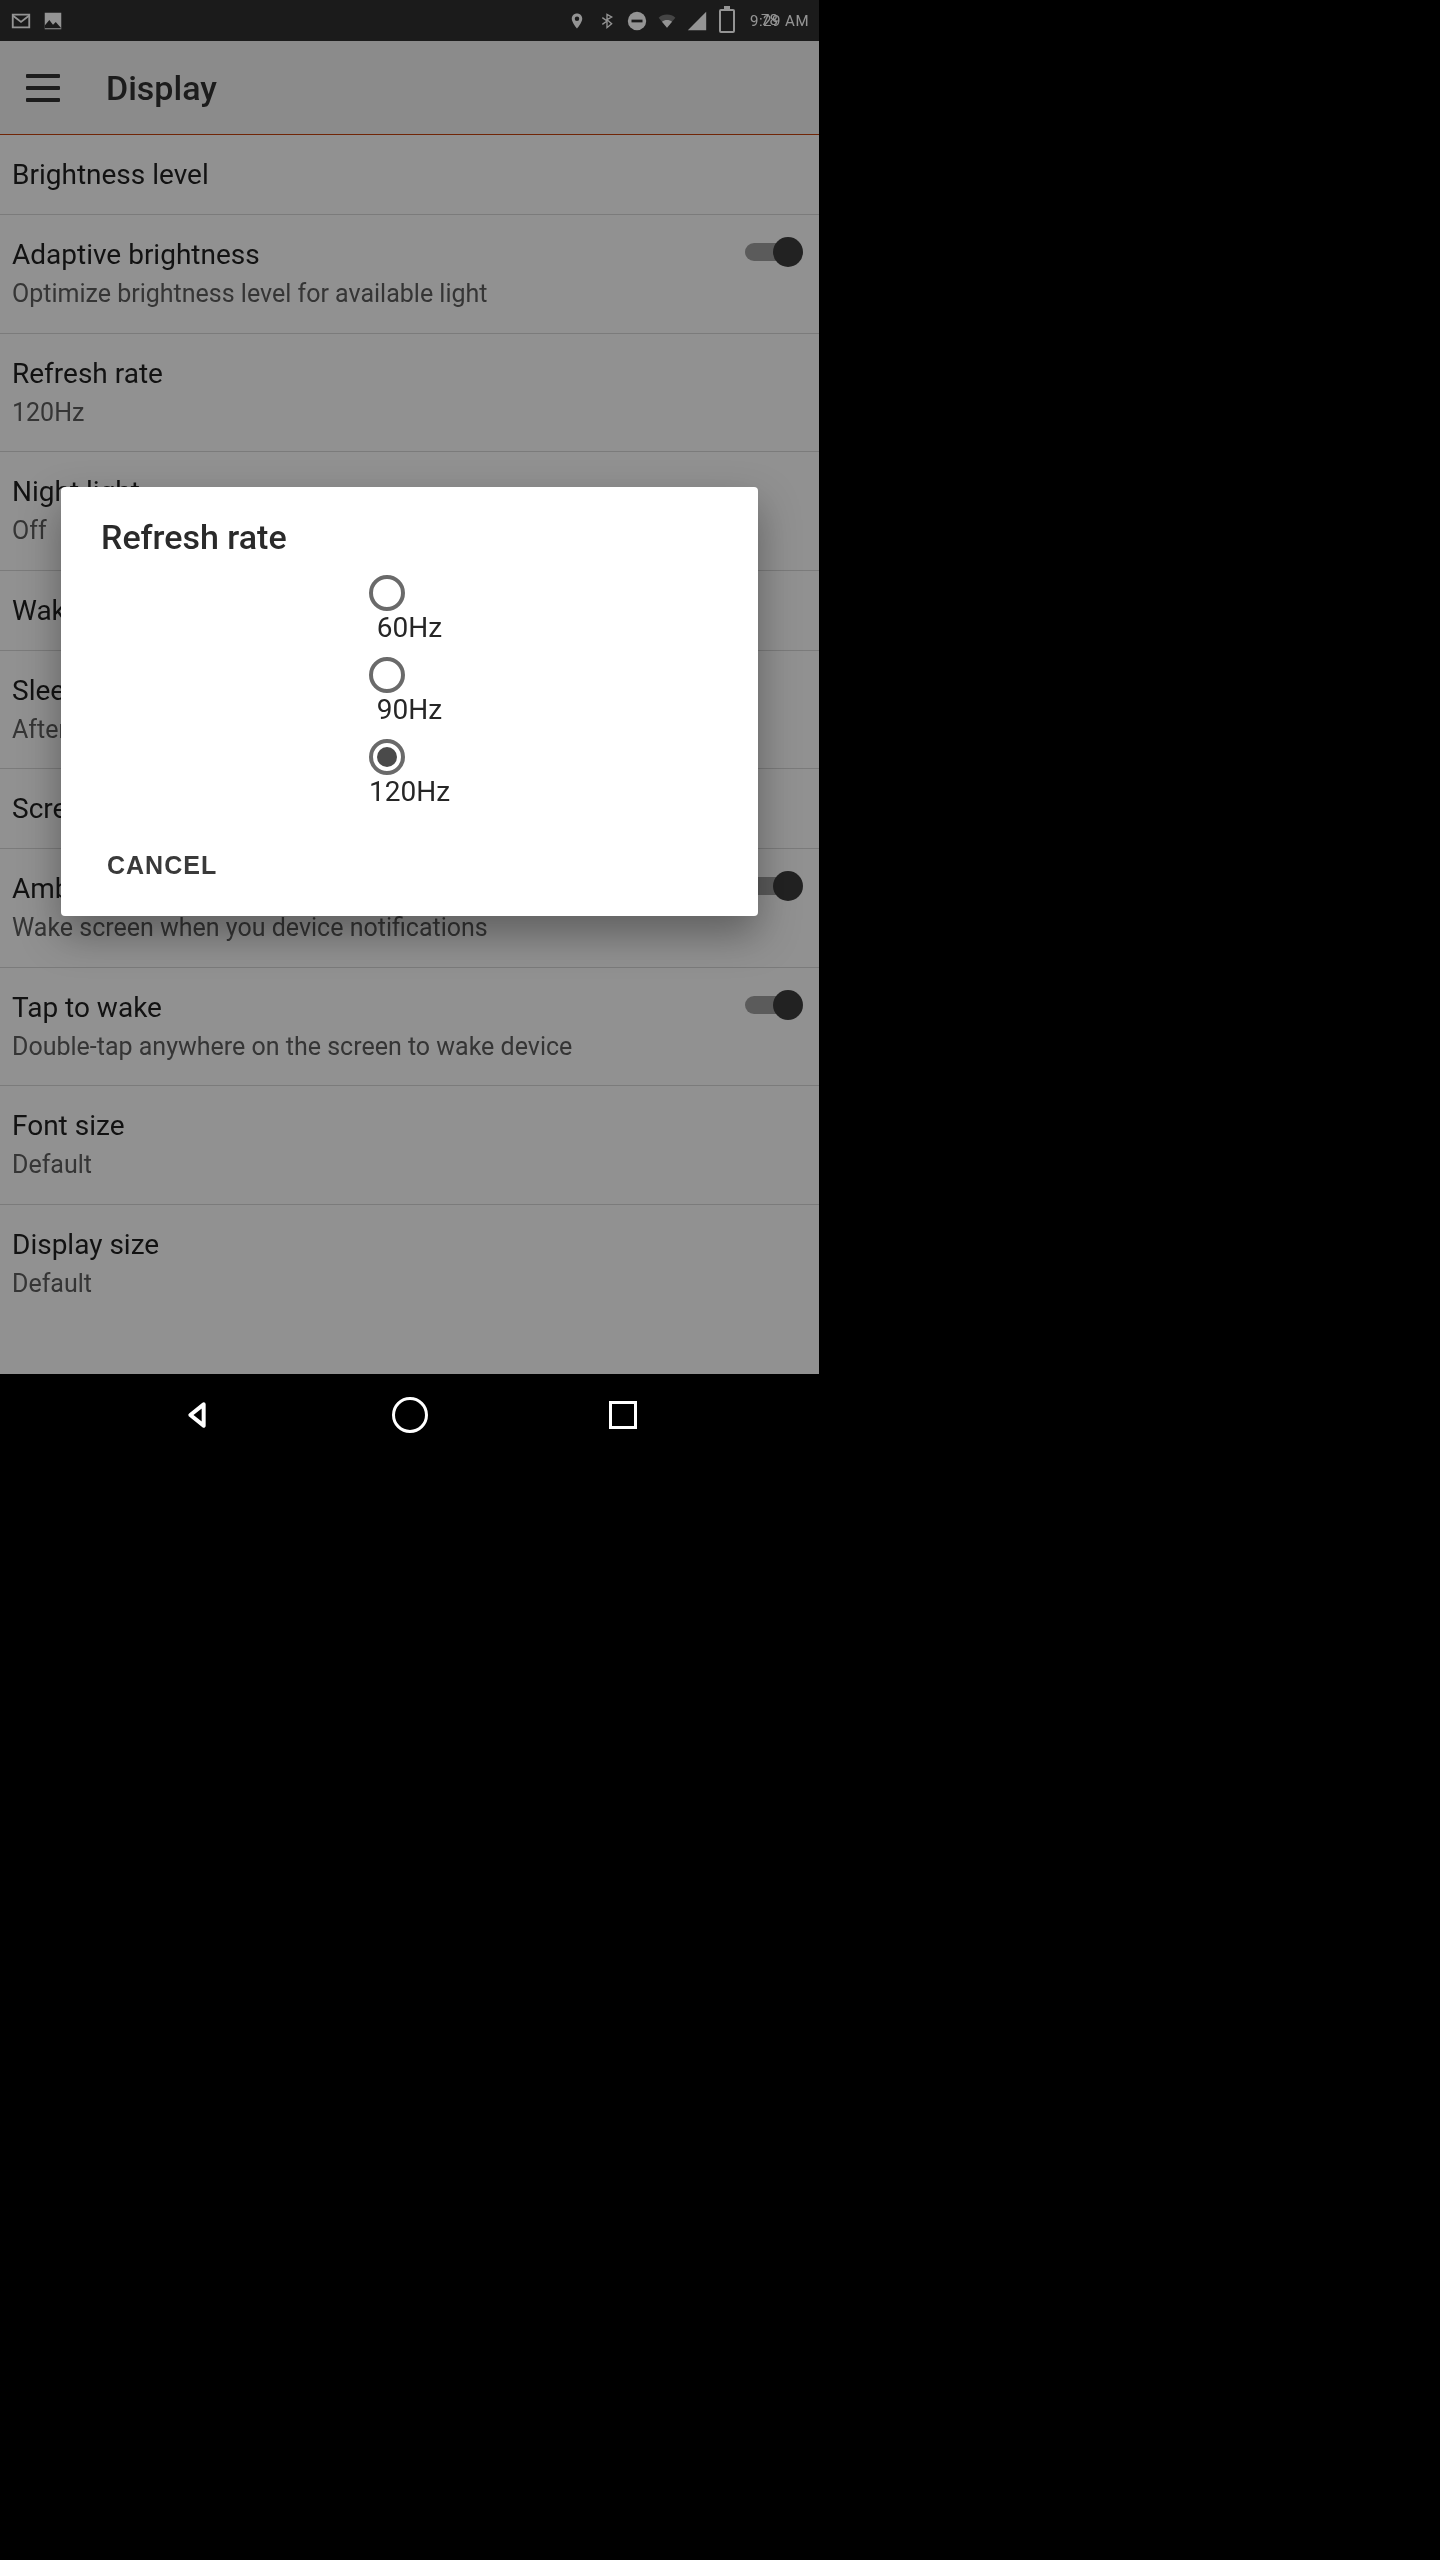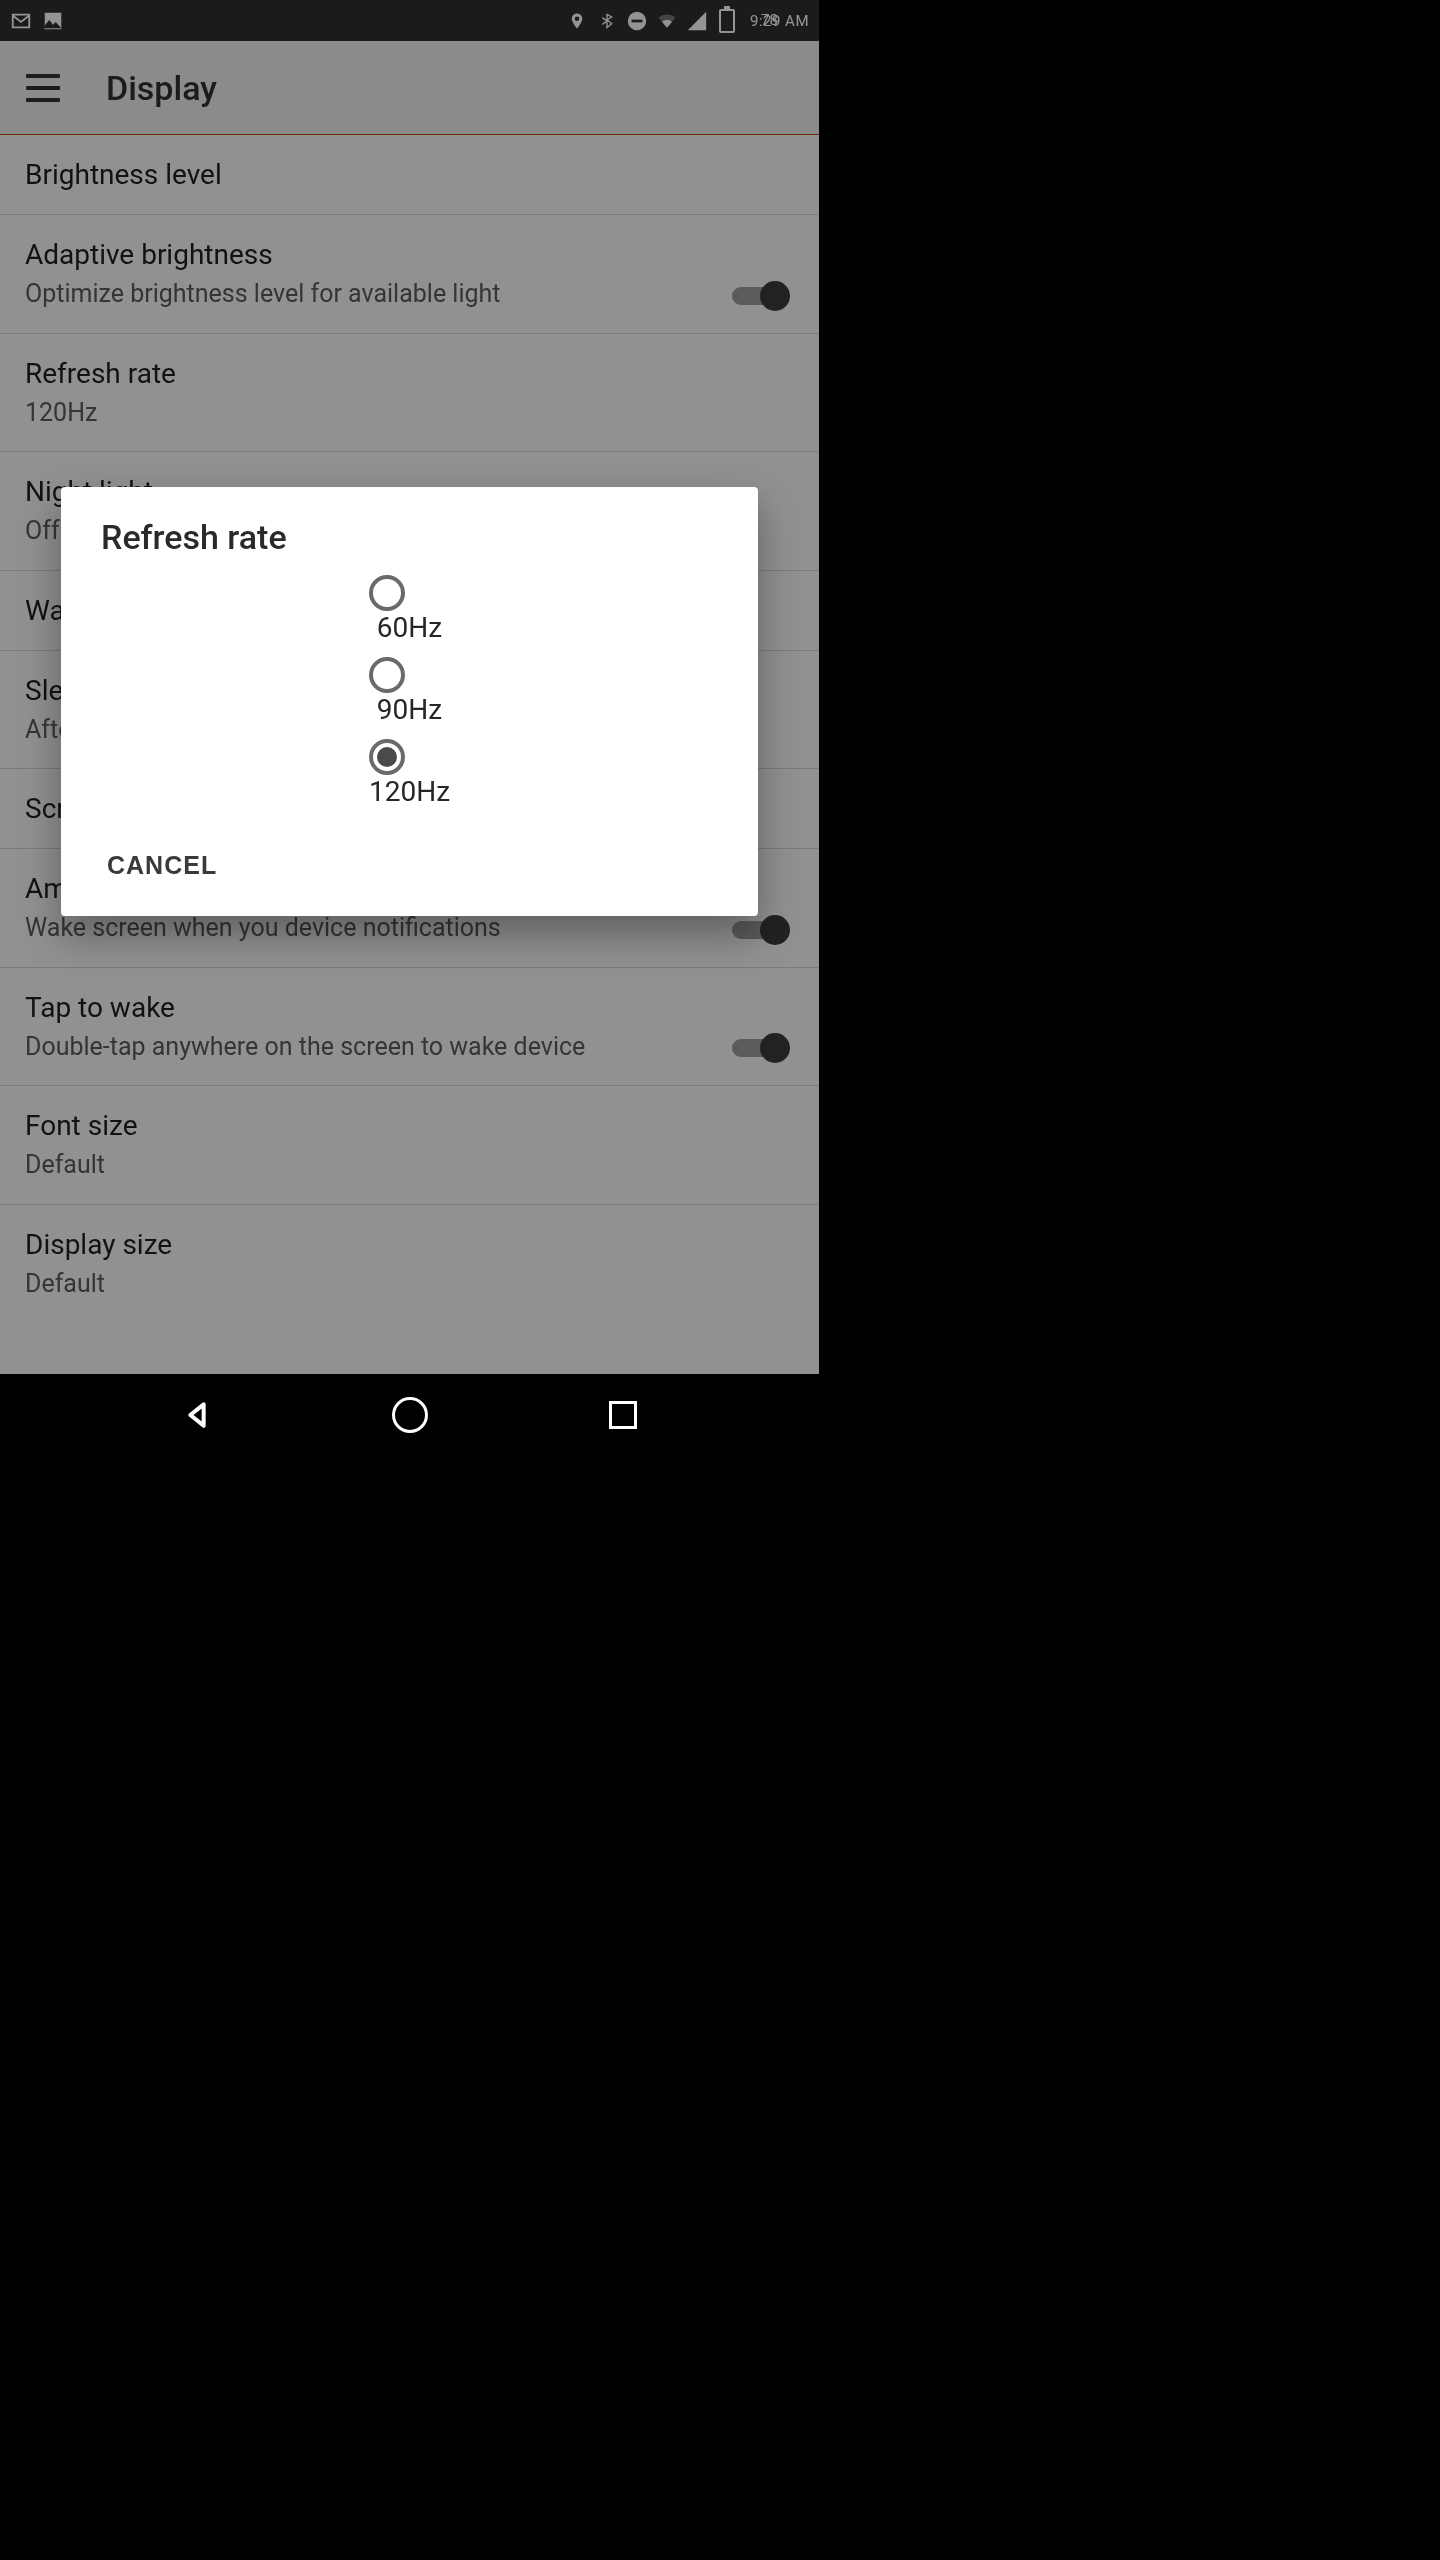--- a/index.html
+++ b/index.html
@@ -21,21 +21,21 @@
   .appbar { height: 94px; background: #f0f0f0; display: flex; align-items: center; padding: 0 26px; border-bottom: 1px solid #c2410c; }
   .burger { width: 34px; height: 28px; position: relative; }
   .burger span { position: absolute; left: 0; right: 0; height: 4px; background: #313131; border-radius: 1px; }
   .burger span:nth-child(1){ top: 0; }
   .burger span:nth-child(2){ top: 12px; }
   .burger span:nth-child(3){ top: 24px; }
   .appbar-title { font-size: 34px; font-weight: 500; color: #313131; margin-left: 46px; }
 
   
   .list { position: absolute; top: 135px; left: 0; right: 0; bottom: 82px; }
-  .item { padding: 22px 25px; border-bottom: 1px solid #d5d5d5; display: flex; align-items: flex-end; }
+  .item { padding: 22px 12px; border-bottom: 1px solid #d5d5d5; display: flex; align-items: flex-start; }
   .item-text { flex: 1; display: flex; flex-direction: column; }
   .item-title { font-size: 28px; color: #1f1f1f; line-height: 1.25; }
   .item-sub { font-size: 25px; color: #5c5c5c; margin-top: 6px; line-height: 1.3; }
   .switch { width: 56px; height: 30px; position: relative; margin-right: 6px; }
   .switch .track { position: absolute; top: 6px; left: 0; width: 48px; height: 18px; background: #9e9e9e; border-radius: 9px; }
   .switch .thumb { position: absolute; top: 0; right: -2px; width: 30px; height: 30px; background: #3c3c3c; border-radius: 50%; }
 
   
   .scrim { position: absolute; inset: 0; background: rgba(0,0,0,0.42); }
 

